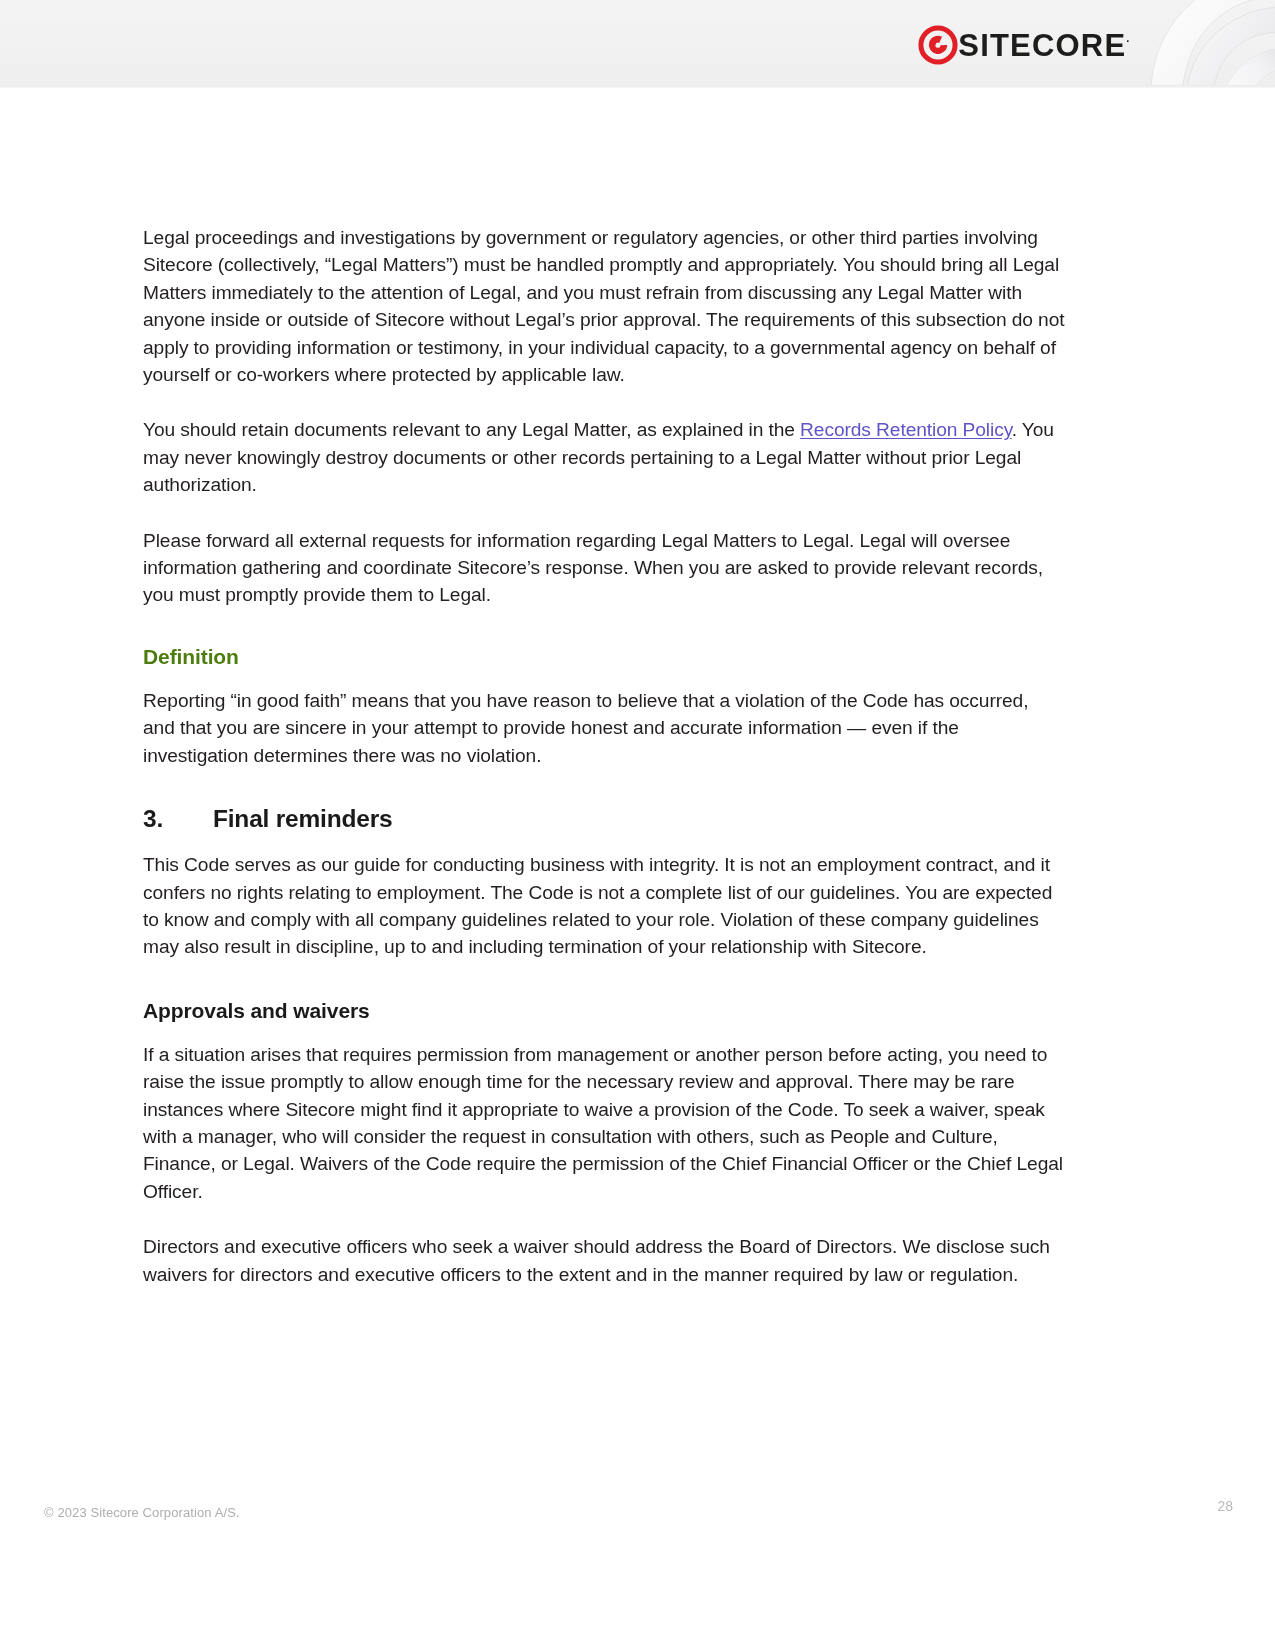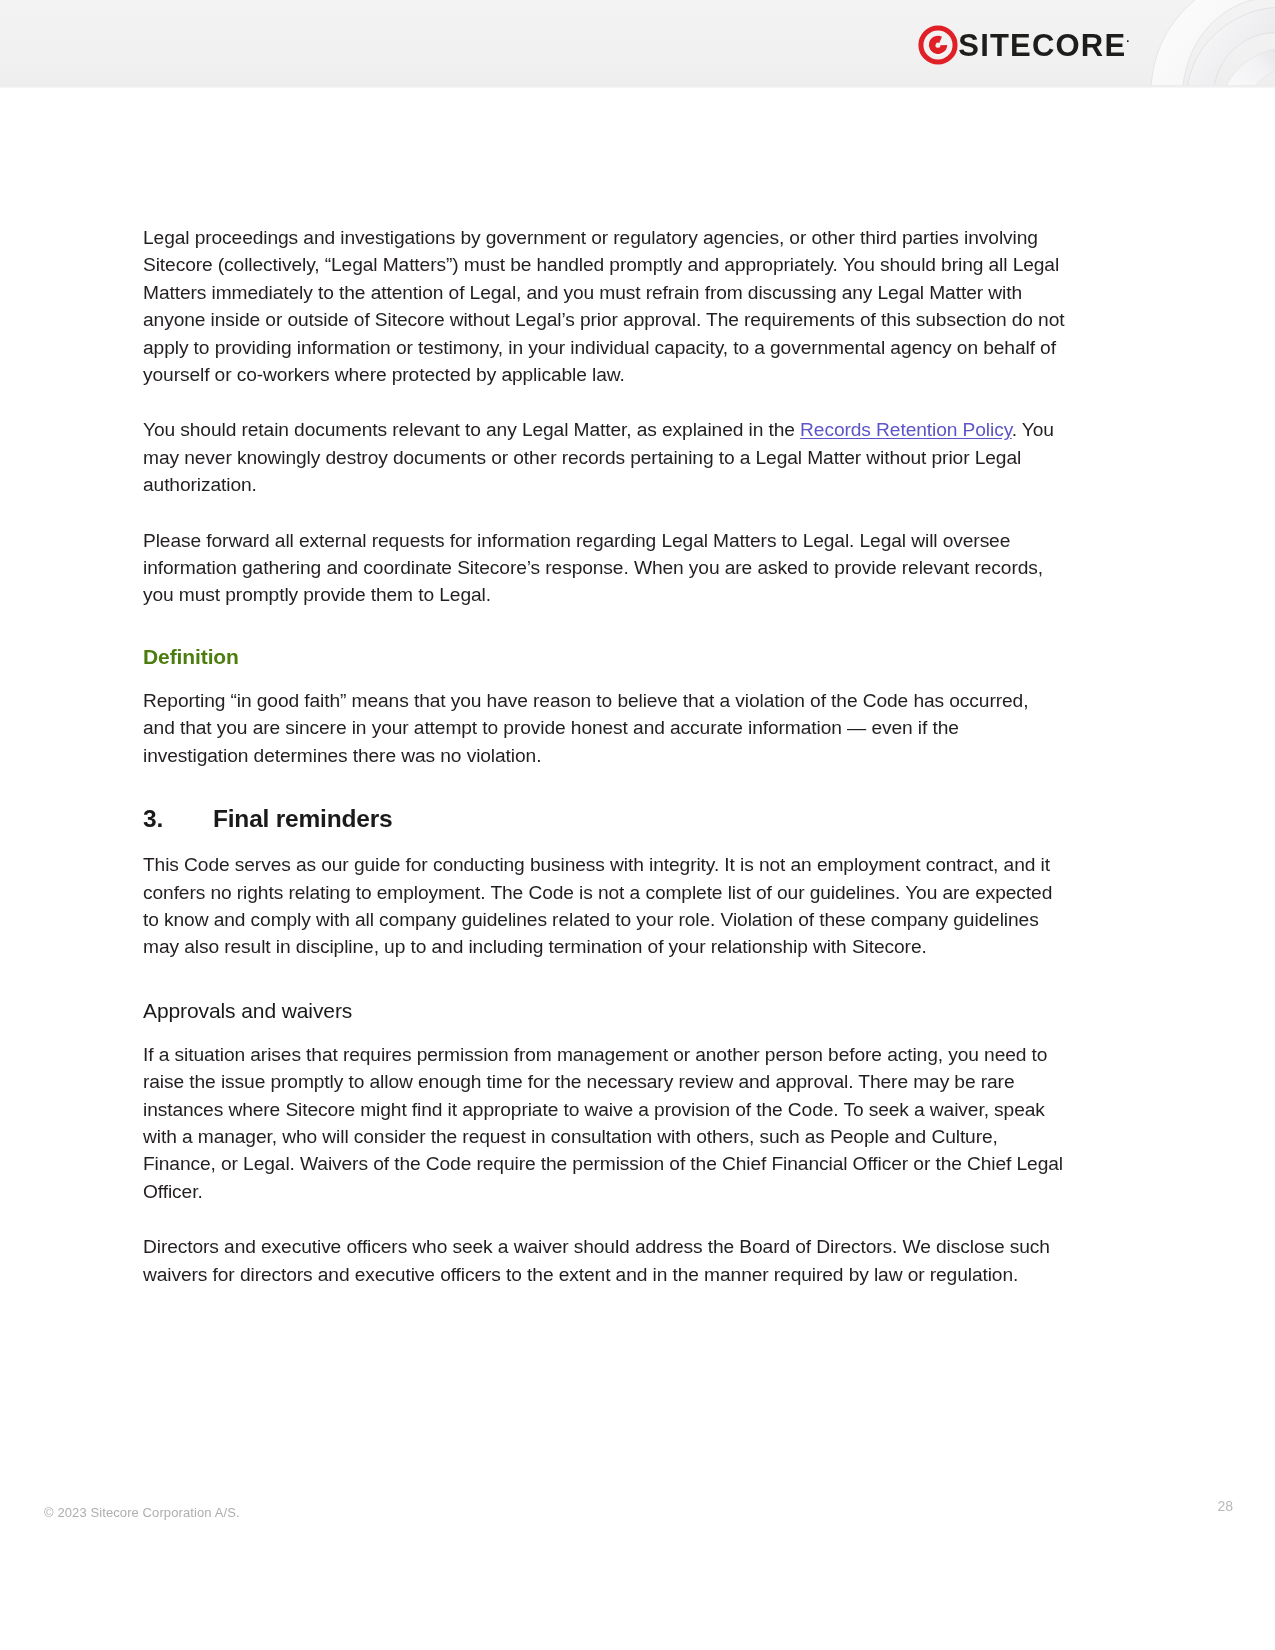--- a/index.html
+++ b/index.html
@@ -116,21 +116,21 @@
     display: flex;
   }
   h2.section-heading .num {
     width: 70px;
     flex: 0 0 70px;
   }
   h3.bold-heading {
     margin: 36px 0 0 0;
     font-size: 21px;
     line-height: 28px;
-    font-weight: 400;
+    font-weight: 700;
     color: #1a1a1a;
     letter-spacing: -0.1px;
   }
   .after-heading {
     margin-top: 2px;
   }
 
   
   .footer-copyright {
     position: absolute;

